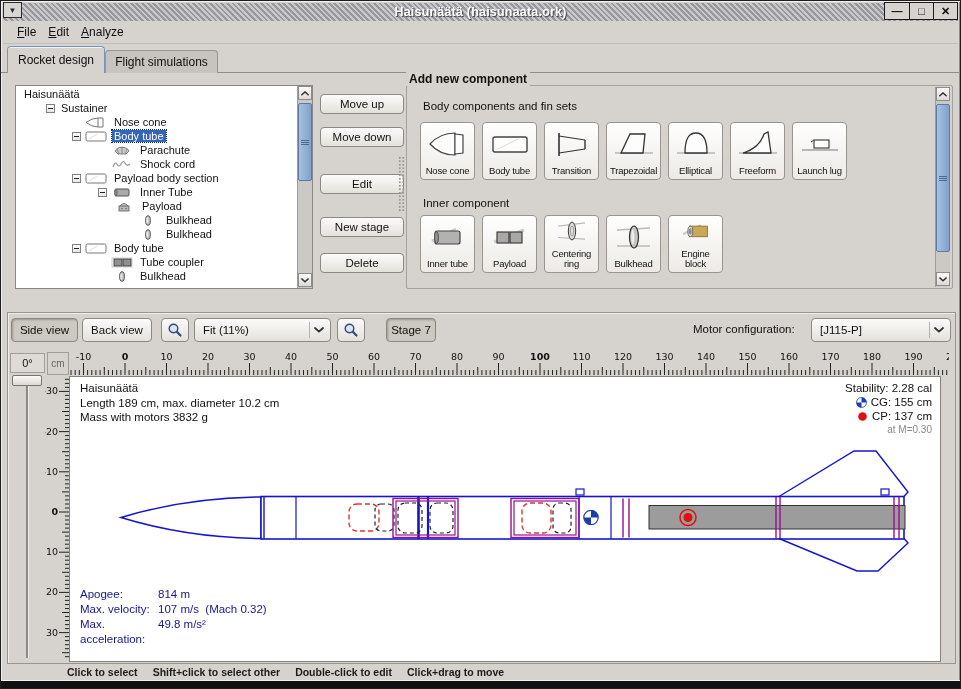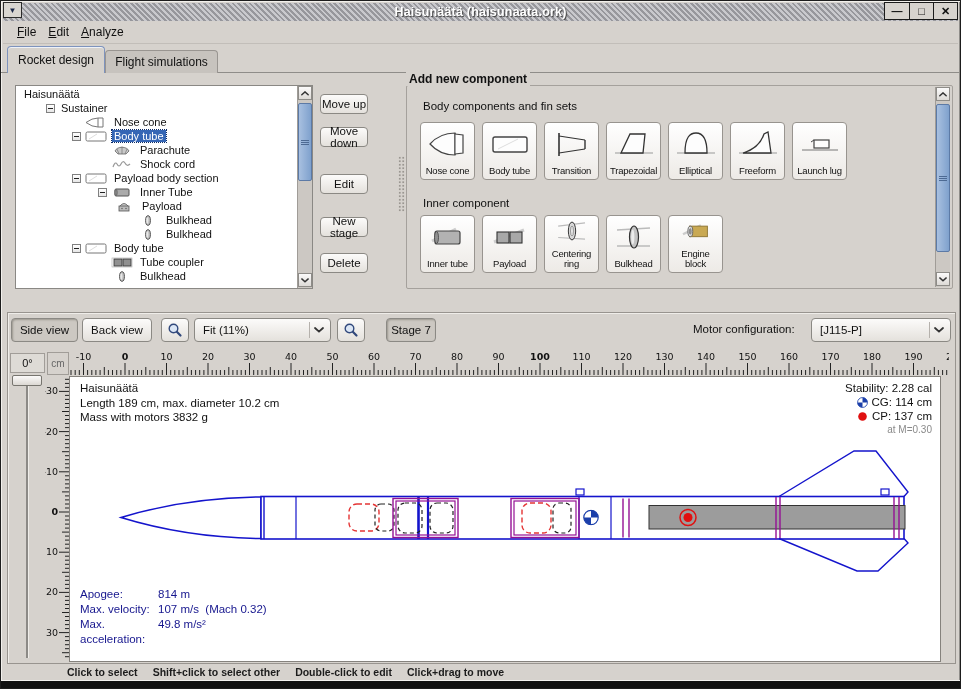--- a/index.html
+++ b/index.html
@@ -51,21 +51,21 @@
     border:1px solid #8e8c88; display:flex; align-items:center; justify-content:center; }
   .sb-thumb { position:absolute; left:0; width:14px; background:linear-gradient(90deg,#a8c0e0,#7fa1cd);
     border:1px solid #5c7aa6; border-radius:2px; display:flex; align-items:center; justify-content:center; }
   .grip3 { width:8px; display:flex; flex-direction:column; gap:1px; }
   .grip3 i { display:block; height:1px; background:#4d6a93; }
 
   
   .btn { background:linear-gradient(#fcfbfa,#e4e1dc); border:1px solid #8b8984; border-radius:4px;
     font-size:11.5px; color:#111; display:flex; align-items:center; justify-content:center; font-family:inherit; }
   .btn.pressed { background:#ccc8c2; box-shadow:inset 1px 1px 2px #9b978f; }
-  .action-btn { position:absolute; left:319px; width:48px; height:20px; }
+  .action-btn { position:absolute; left:319px; width:84px; height:20px; }
 
   .vdivider { position:absolute; left:397px; top:155px; width:7px; height:56px;
     background-image:radial-gradient(#9a9690 .8px, transparent 1px); background-size:3.5px 3.5px; }
 
   
   .group-box { position:absolute; left:405px; top:84px; width:547px; height:204px; border:1px solid #a5a19c;
     border-radius:2px; }
   .group-title { position:absolute; left:405px; top:71px; font-size:12px; font-weight:bold; color:#111;
     background:#d6d2cd; padding:0 3px; }
   .section-label { position:absolute; font-size:11.5px; color:#111; }
@@ -895,21 +895,21 @@
       <div>Length 189 cm, max. diameter 10.2 cm</div>
       <div>Mass with motors 3832 g</div>
     </div>
 
     <div class="stab-block">
       <div>Stability: 2.28 cal</div>
       <div class="stab-line">
           <svg width="11" height="11">
             <use href="#cg-ball" width="11" height="11"></use>
           </svg>
-          <span>CG: 114 cm</span>
+          <span>CG: 155 cm</span>
         </div>
       <div class="stab-line">
           <svg width="11" height="11">
             <circle cx="5.5" cy="5.5" r="4.3" fill="#e01010"></circle>
           </svg>
           <span>CP: 137 cm</span>
         </div>
       <div class="stab-note">at M=0.30</div>
     </div>
 

